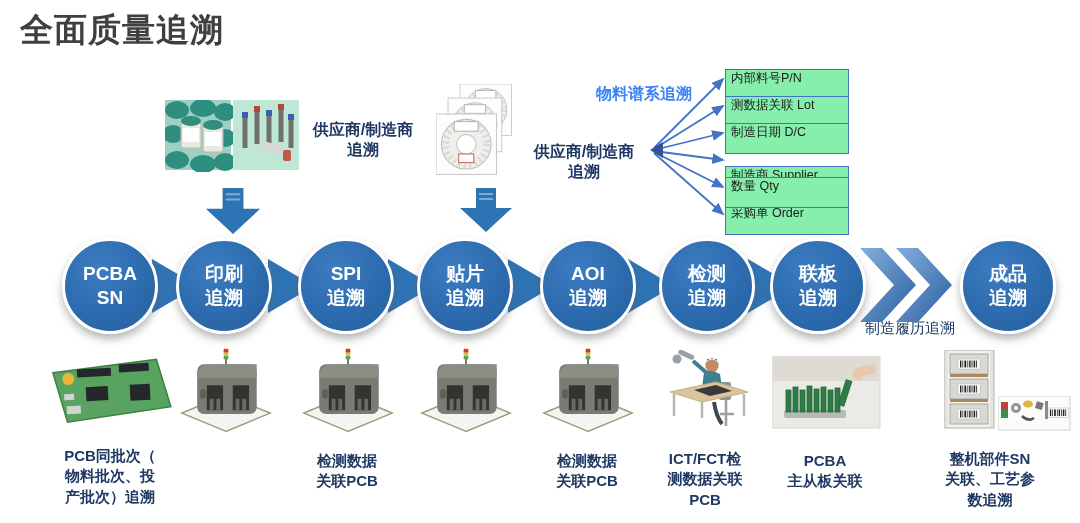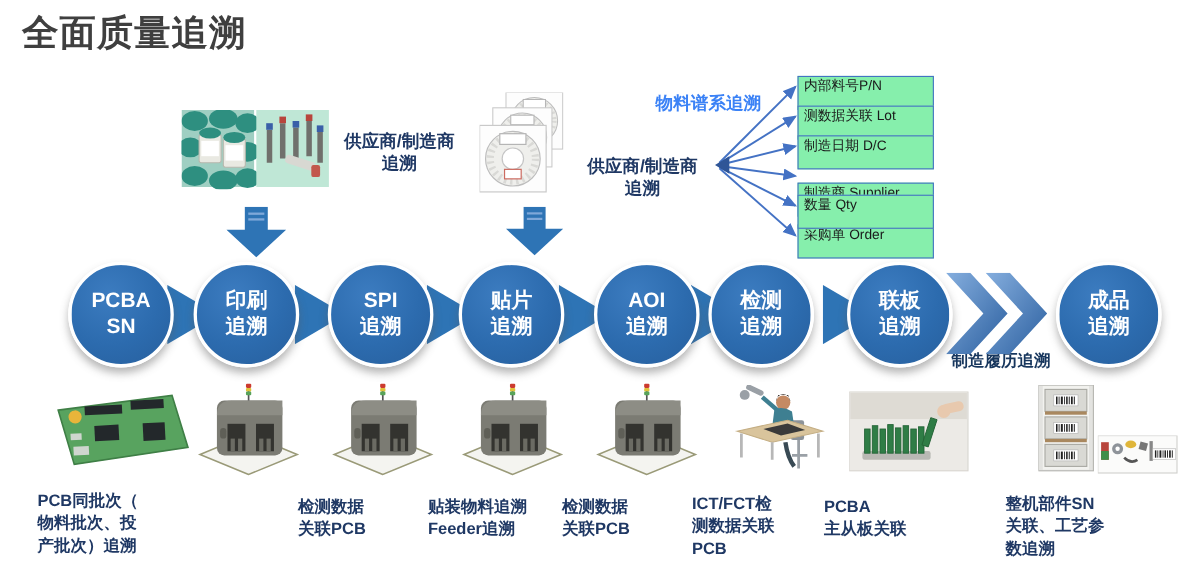--- a/index.html
+++ b/index.html
@@ -32,24 +32,24 @@
     display:flex;align-items:center;justify-content:center;z-index:3;
   }
   .circle span{
     color:#fff;font-weight:bold;font-size:19px;line-height:1.25;text-align:center;
     white-space:pre-line;
   }
   .tri{position:absolute;top:259px;width:50px;height:54px;z-index:2;}
   .chev{position:absolute;left:860px;top:248px;width:100px;height:74px;z-index:2;}
   .chev-label{
     position:absolute;left:850px;top:319px;width:120px;text-align:center;
-    font-size:15px;font-weight:bold;color:#17365d;
+    font-size:15px;font-weight:normal;color:#17365d;
   }
   .blabel{
-    position:absolute;width:152px;font-size:15px;font-weight:600;
+    position:absolute;width:152px;text-align:center;font-size:15px;font-weight:600;
     color:#1f3864;line-height:1.35;white-space:pre-line;
   }
   .img{position:absolute;z-index:1;}
   svg{display:block;}
 </style>
 </head>
 <body>
 
 <svg width="0" height="0" style="position:absolute">
   <defs>
@@ -202,21 +202,21 @@
 追溯</span>
     </div>
   <div class="circle" style="left:417px">
       <span>贴片
 追溯</span>
     </div>
   <div class="circle" style="left:540px">
       <span>AOI
 追溯</span>
     </div>
-  <div class="circle" style="left:644px">
+  <div class="circle" style="left:659px">
       <span>检测
 追溯</span>
     </div>
   <div class="circle" style="left:770px">
       <span>联板
 追溯</span>
     </div>
   <div class="circle" style="left:960px">
       <span>成品
 追溯</span>
@@ -339,22 +339,20 @@
     <rect x="38" y="6" width="7" height="7" fill="#777" transform="rotate(15 41 9)"></rect>
     <rect x="47" y="5" width="3" height="18" fill="#888"></rect>
     <use href="#bc-sym" transform="translate(50,12) scale(0.95)"></use>
   </svg>
 
   <div class="blabel" style="left:34px;top:446px">PCB同批次（
 物料批次、投
 产批次）追溯</div>
   <div class="blabel" style="left:271px;top:451px">检测数据
 关联PCB</div>
-  <div class="blabel" style="left:389px;top:451px">贴装物料追溯
-Feeder追溯</div>
   <div class="blabel" style="left:511px;top:451px">检测数据
 关联PCB</div>
   <div class="blabel" style="left:629px;top:449px">ICT/FCT检
 测数据关联
 PCB</div>
   <div class="blabel" style="left:749px;top:451px">PCBA
 主从板关联</div>
   <div class="blabel" style="left:914px;top:449px">整机部件SN
 关联、工艺参
 数追溯</div>

